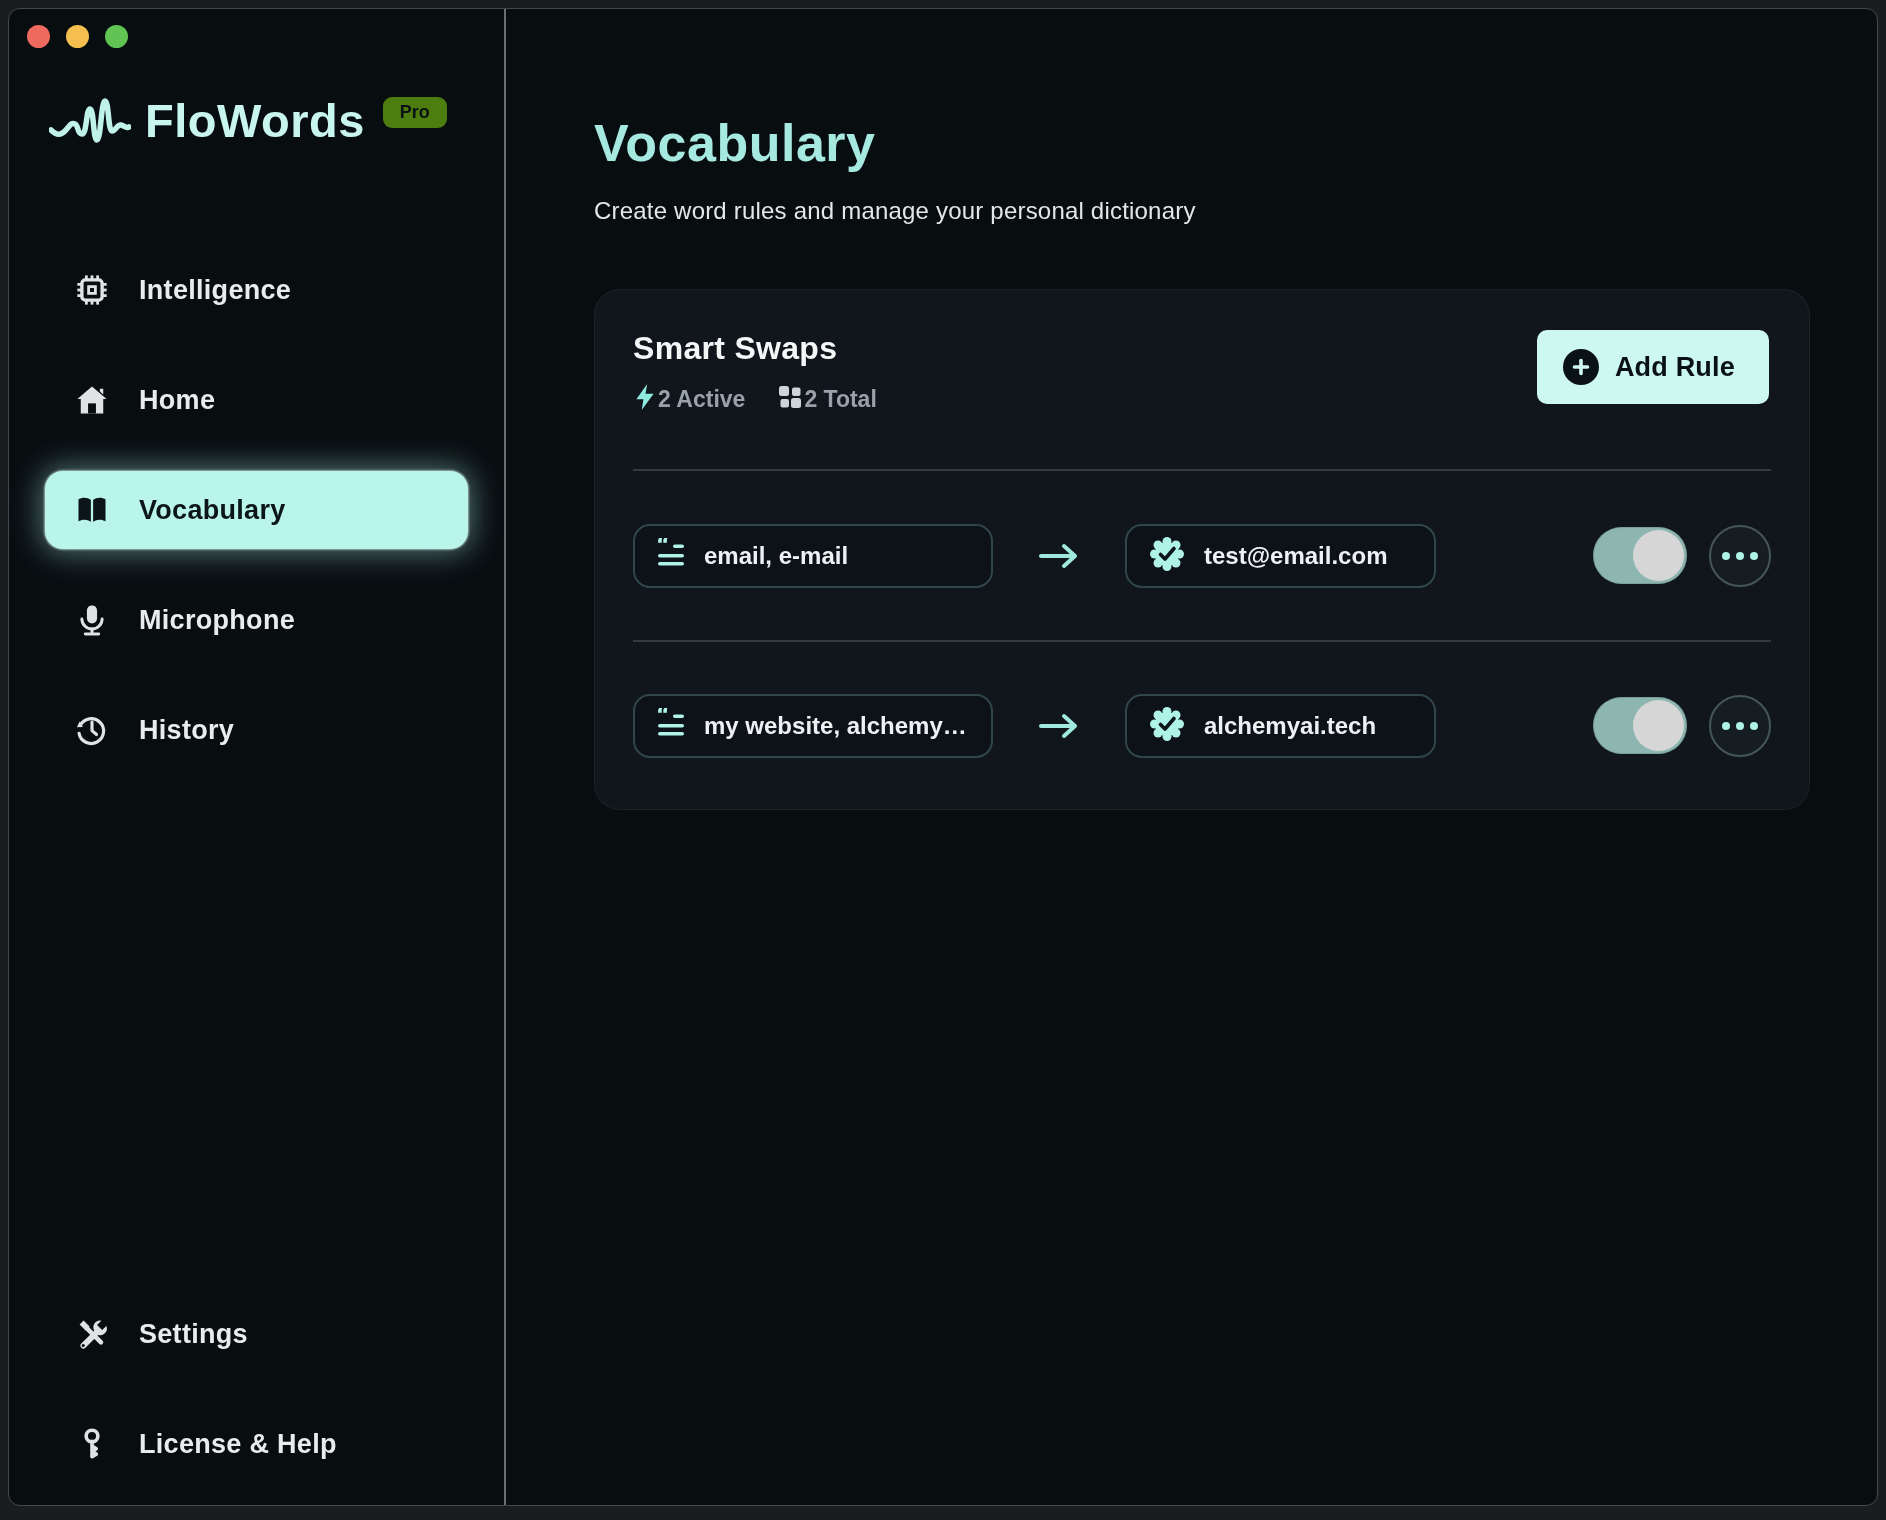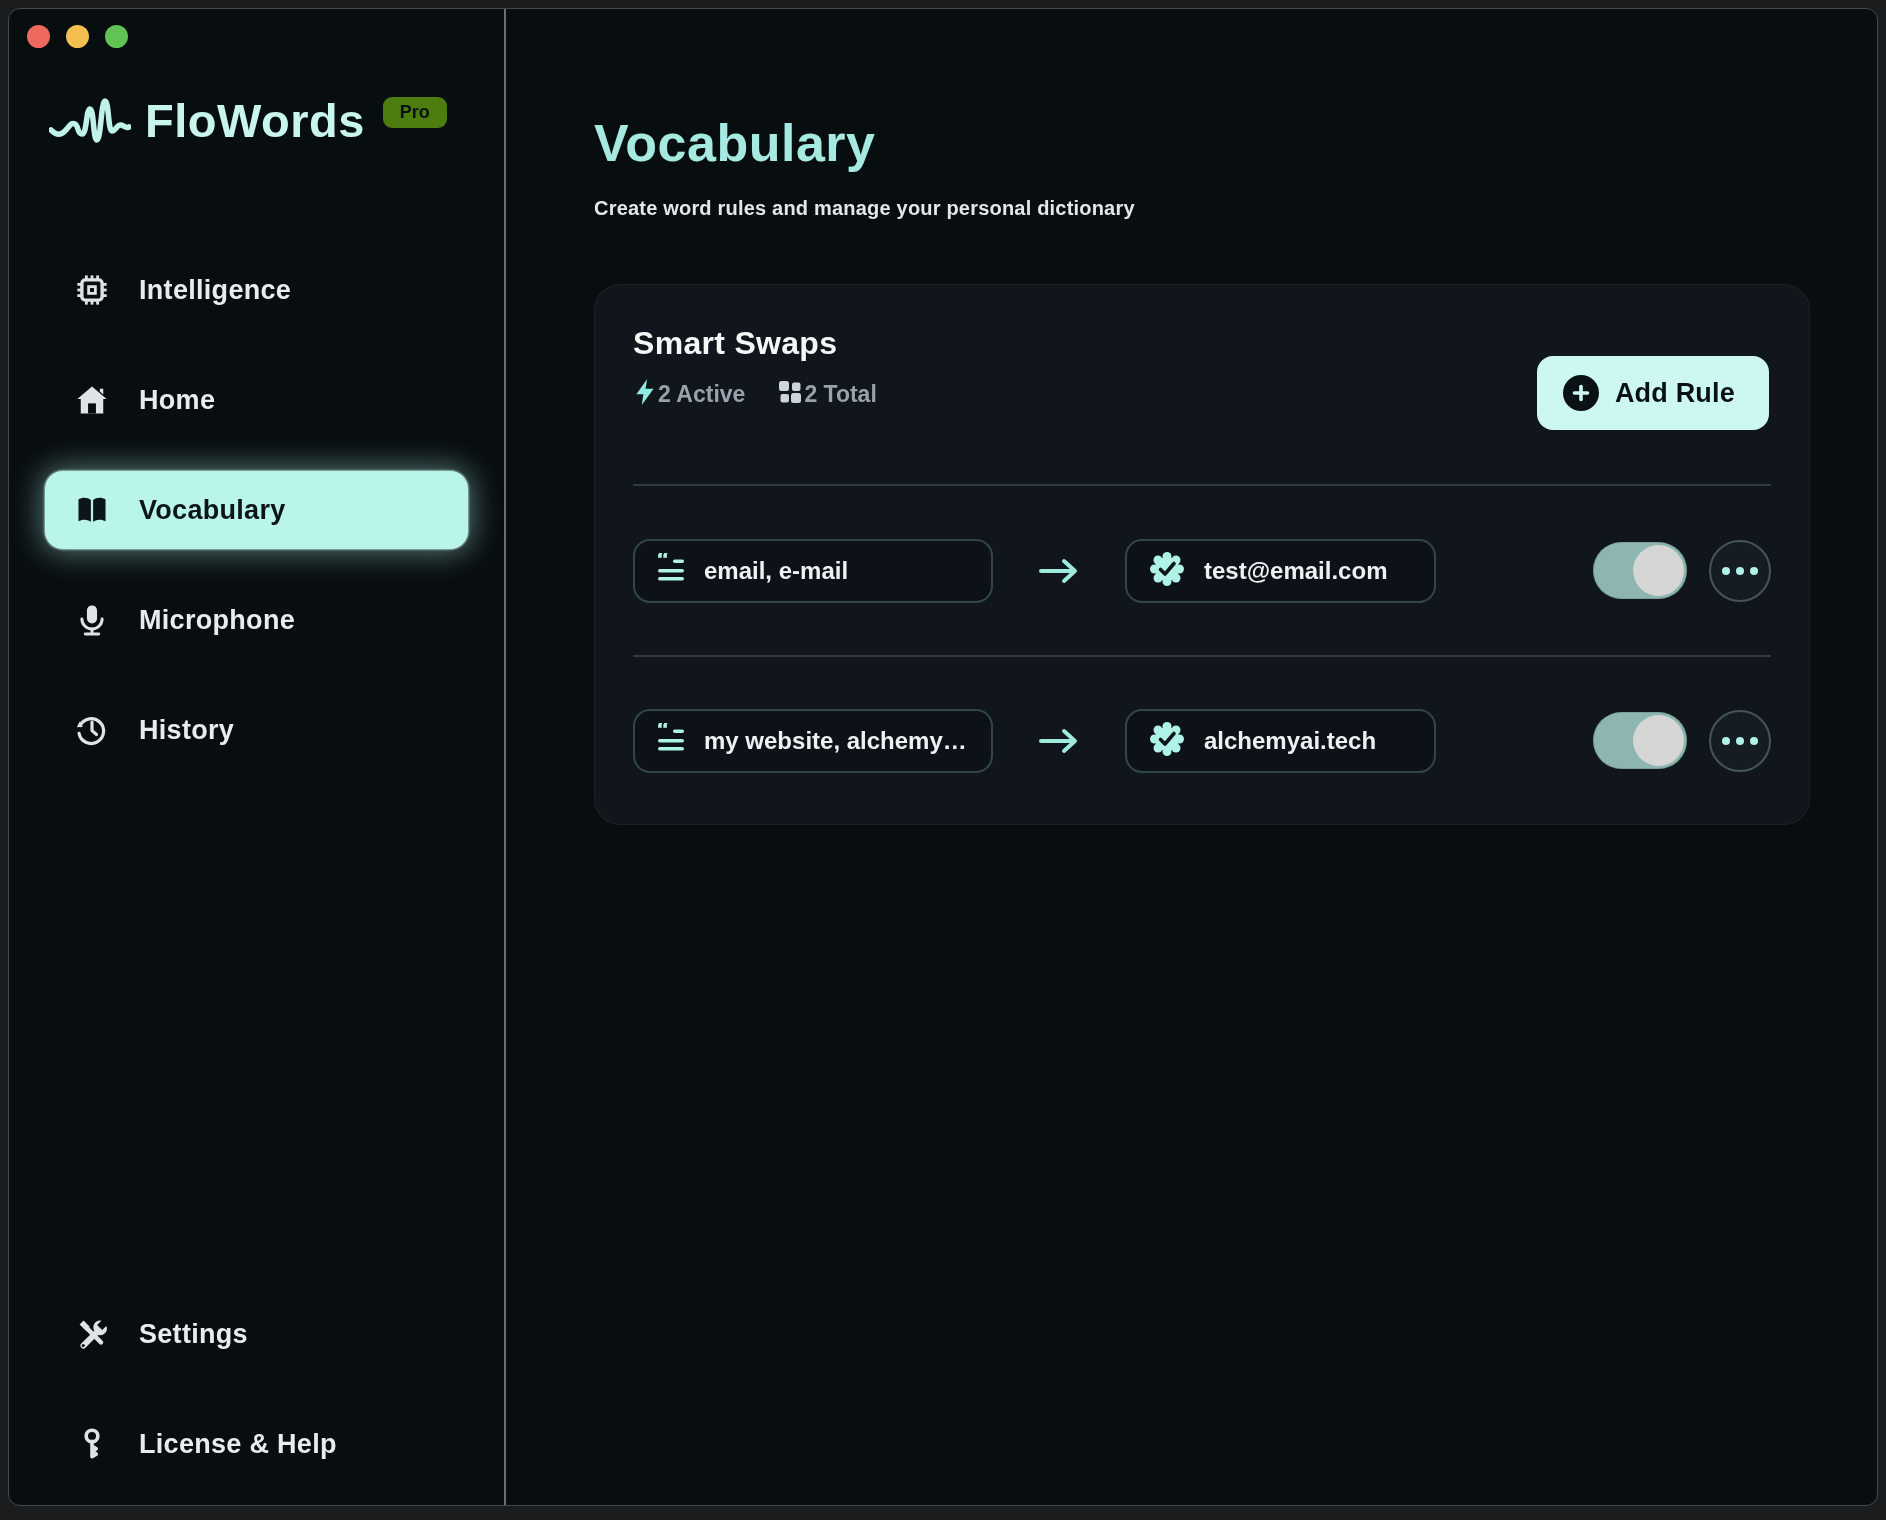--- a/index.html
+++ b/index.html
@@ -52,42 +52,41 @@
   .nav-item.active {
     background:#b9f5ea;
     box-shadow:0 0 30px 4px rgba(176,242,231,0.45), 0 0 2px 1px rgba(230,255,250,0.6);
   }
   .nav-item.active .nav-label { color:#0c1518; }
   .sidebar-footer { position:absolute; left:36px; right:44px; bottom:22px; }
 
   
   .main { flex:1; padding:104px 70px 0 88px; }
   .page-title { font-size:52px; font-weight:800; color:#a5e9e1; letter-spacing:0.5px; }
-  .page-subtitle { margin-top:24px; font-size:20px; color:#e4e7ea; letter-spacing:0.2px;font-weight:bold; }
+  .page-subtitle { margin-top:24px; font-size:24px; color:#e4e7ea; letter-spacing:0.2px; }
 
   .card {
     margin-top:64px; width:1216px; min-height:507px;
     background:#10161b;
     border:1px solid rgba(255,255,255,0.05);
     border-radius:26px;
   }
   .card-header { display:flex; justify-content:space-between; align-items:flex-start; padding:40px 40px 0 38px; }
   .card-title { font-size:32px; font-weight:800; color:#f4f6f7; letter-spacing:0.3px; }
   .card-stats { display:flex; align-items:center; gap:32px; margin-top:16px; }
   .stat { display:flex; align-items:center; gap:1px; }
   .stat-label { font-size:23px; font-weight:700; color:#99a2ab; }
 
   .add-rule-btn {
     display:flex; align-items:center; gap:16px;
     background:#cdf8f1; color:#0a1114;
-    border:none; border-radius:16px;
+    border:none; border-radius:10px;
     height:74px; padding:0 34px 0 26px;
     font-family:inherit; font-size:27px; font-weight:800; letter-spacing:0.2px;
     cursor:pointer;
-    margin-top:31px;
   }
   .plus-circle {
     width:36px; height:36px; border-radius:50%; background:#0b1215;
     display:flex; align-items:center; justify-content:center; flex:none;
   }
 
   .sep { border-top:2px solid rgba(148,163,175,0.26); margin:54px 38px 0 38px; }
   .rule-row { display:flex; align-items:center; height:169px; margin:0 38px; }
   .rule-row + .rule-row { border-top:2px solid rgba(148,163,175,0.26); }
 

